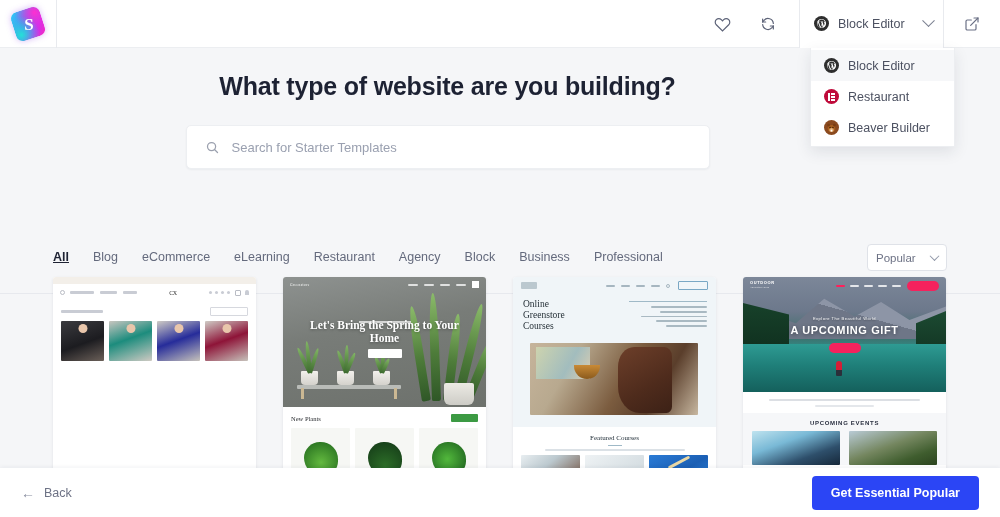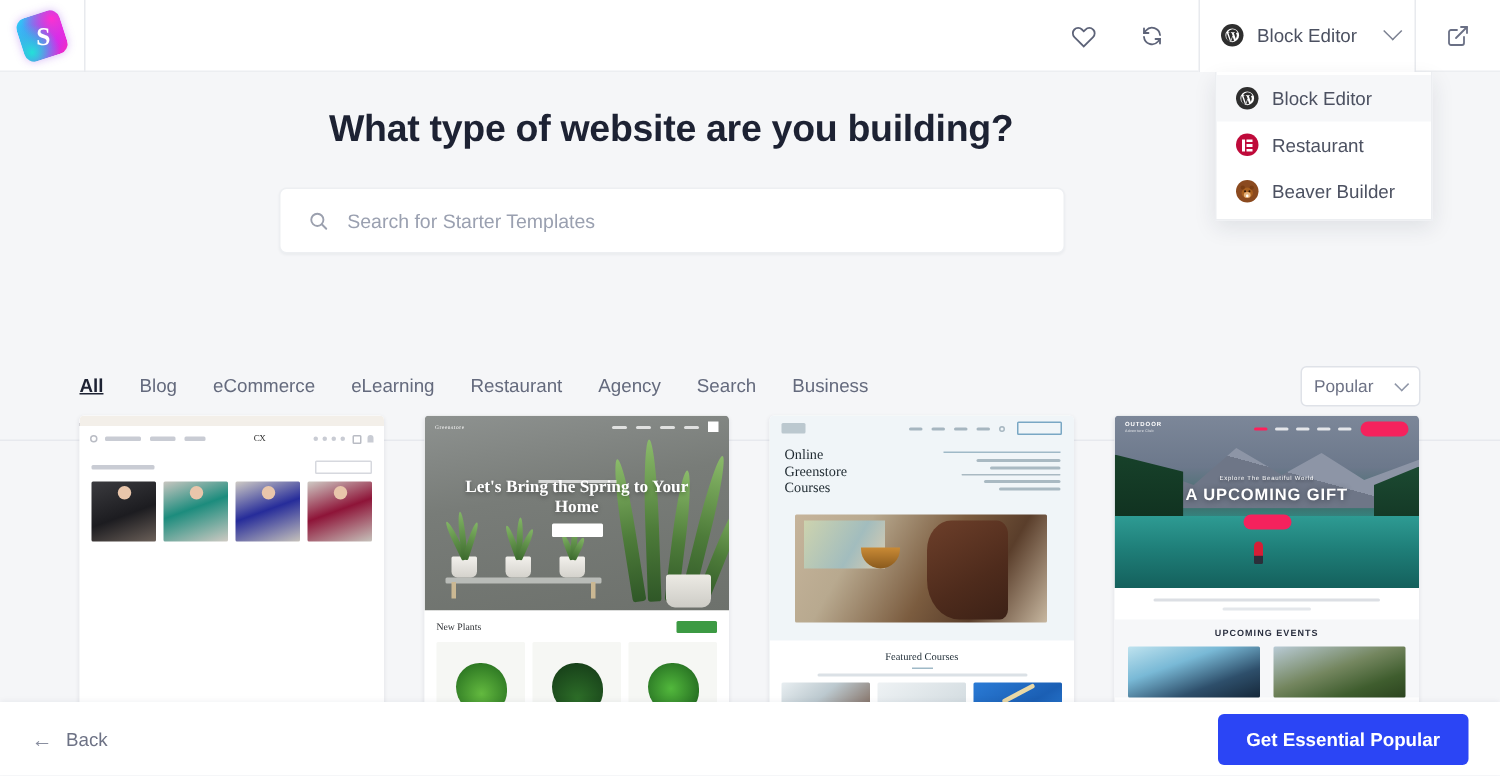--- a/index.html
+++ b/index.html
@@ -651,22 +651,23 @@
   </div>
 
   <div class="tabs-row">
     <div class="tabs">
       <div class="tab active">All</div>
       <div class="tab">Blog</div>
       <div class="tab">eCommerce</div>
       <div class="tab">eLearning</div>
       <div class="tab">Restaurant</div>
       <div class="tab">Agency</div>
-      <div class="tab">Search</div>
+      <div class="tab">Block</div>
       <div class="tab">Business</div>
+      <div class="tab">Professional</div>
     </div>
 
     <div class="sort-select">
       <span class="label">Popular</span>
       <span class="chev"></span>
     </div>
   </div>
 
   <div class="grid">
 

